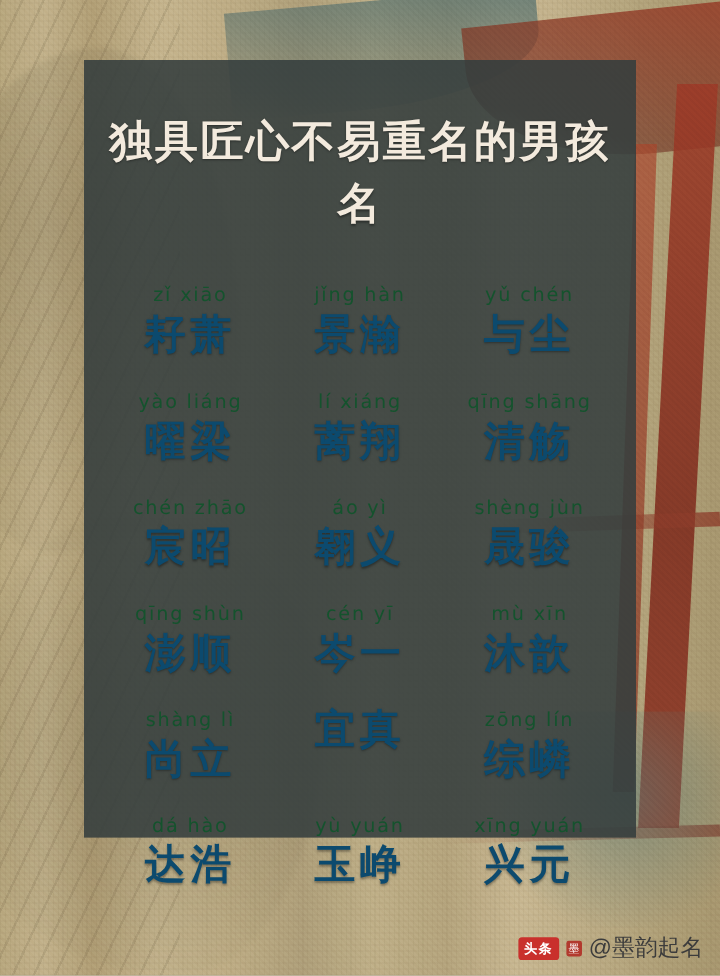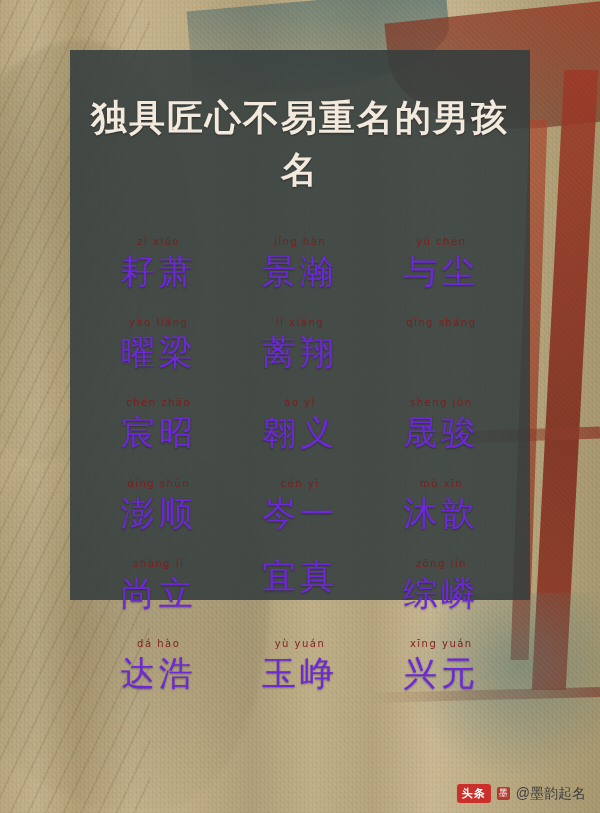--- a/index.html
+++ b/index.html
@@ -123,21 +123,21 @@
     mix-blend-mode: overlay;
     opacity: .55;
   }
 
   
   .card {
     position: absolute;
     left: 70px;
     top: 50px;
     width: 460px;
-    height: 550px;
+    height: 648px;
     background: rgba(52,62,62,0.88);
     box-sizing: border-box;
     padding: 34px 20px 0 20px;
   }
   .title {
     color: #f3eadd;
     font-size: 36px;
     font-weight: 700;
     line-height: 1.45;
     text-align: center;
@@ -152,30 +152,30 @@
     margin-top: 40px;
     display: grid;
     grid-template-columns: repeat(3, 1fr);
     row-gap: 26px;
     column-gap: 4px;
   }
   .cell {
     text-align: center;
   }
   .pinyin {
-    color: #7f1d1d;
-    font-size: 10px;
+    color: #14532d;
+    font-size: 16px;
     letter-spacing: 1.5px;
     margin-bottom: 6px;
     font-family: "DejaVu Sans", sans-serif;
   }
   .hanzi {
-    color: #6d28d9;
+    color: #0c4a6e;
     font-size: 34px;
-    font-weight: 400;
+    font-weight: 700;
     letter-spacing: 4px;
     line-height: 1.1;
     text-shadow: 0 1px 2px rgba(0,0,0,0.35);
   }
   
   .watermark {
     position: absolute;
     right: 14px;
     bottom: 10px;
     display: flex;
@@ -188,21 +188,21 @@
     background: #c9302c;
     color: #fff;
     font-size: 11px;
     font-weight: 700;
     padding: 2px 5px;
     border-radius: 3px;
     letter-spacing: 1px;
   }
   .wm-at {
     color: #3c3c3c;
-    font-size: 14px;
+    font-size: 19px;
     text-align: right;
   }
   .wm-seal {
     display: inline-block;
     width: 13px; height: 13px;
     background: #b23a2e;
     color: #fff;
     font-size: 9px;
     line-height: 13px;
     text-align: center;
@@ -252,20 +252,21 @@
       <div class="cell">
         <div class="pinyin">yào liáng</div>
         <div class="hanzi">曜梁</div>
       </div>
       <div class="cell">
         <div class="pinyin">lí xiáng</div>
         <div class="hanzi">蓠翔</div>
       </div>
       <div class="cell">
         <div class="pinyin">qīng shāng</div>
+        <div class="hanzi">清觞</div>
       </div>
 
       <div class="cell">
         <div class="pinyin">chén zhāo</div>
         <div class="hanzi">宸昭</div>
       </div>
       <div class="cell">
         <div class="pinyin">áo yì</div>
         <div class="hanzi">翱义</div>
       </div>

